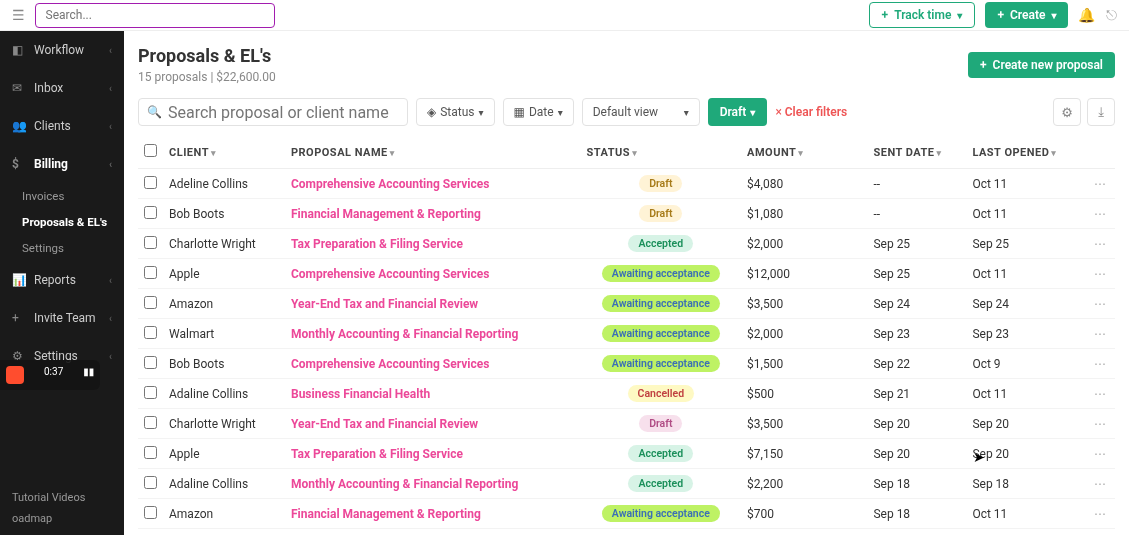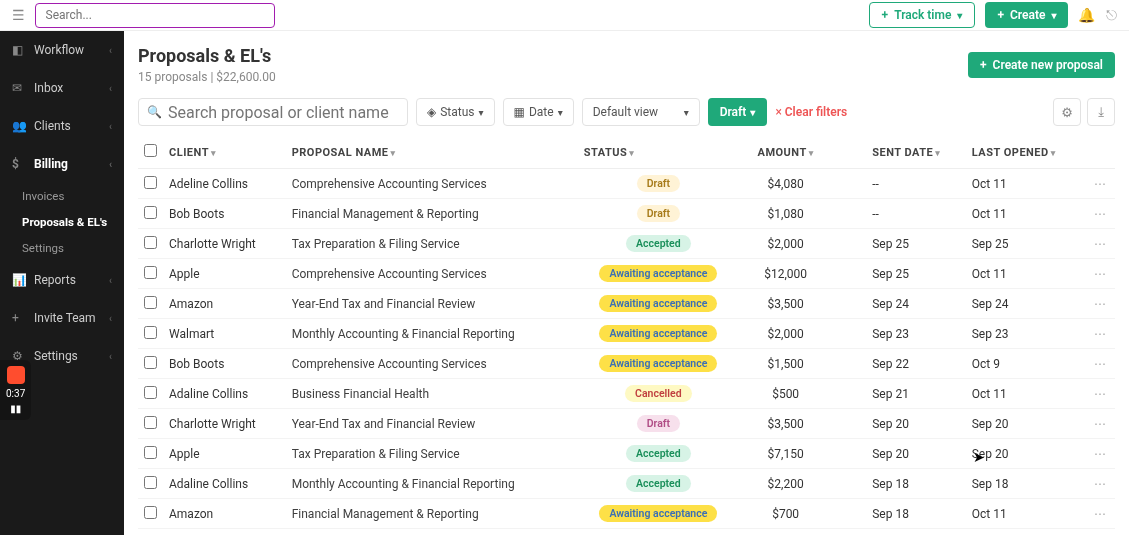--- a/index.html
+++ b/index.html
@@ -35,32 +35,32 @@
 .view-sel{flex:0 0 118px}
 .save-btn{background:#1fa97a;color:#fff;border-radius:4px;height:28px;padding:0 12px;font-size:12px;font-weight:600;display:flex;align-items:center;gap:4px;cursor:pointer}
 .clear{color:#e55;font-size:12px;font-weight:600;cursor:pointer}
 .gear-box{margin-left:auto;display:flex;gap:6px}
 .icon-box{width:28px;height:28px;border:1px solid #e2e2e2;border-radius:4px;display:flex;align-items:center;justify-content:center;color:#888;cursor:pointer}
 table{width:100%;border-collapse:collapse;margin-top:10px;font-size:12px}
 th{text-align:left;font-size:11px;font-weight:700;letter-spacing:.5px;color:#444;padding:8px 6px;border-bottom:1px solid #eee}
 td{padding:6px 6px;border-bottom:1px solid #f3f3f3;white-space:nowrap}
 .ck{width:20px}
 input[type=checkbox]{width:13px;height:13px}
-.pname{color:#404040;font-weight:400;cursor:pointer}
+.pname{color:#ec4899;font-weight:700;cursor:pointer}
 .badge{display:inline-block;padding:2px 10px;border-radius:10px;font-size:10.5px;font-weight:600}
 .b-draft{background:#fff3d6;color:#a77b1a}
 .b-accepted{background:#d7f3e6;color:#1a8f5a}
-.b-await{background:#fde047;color:#3a6fb5}
+.b-await{background:#bef264;color:#3a6fb5}
 .b-cancel{background:#fef9c3;color:#c04040}
 .b-void{background:#f7e0ec;color:#b04d85}
-.amt{text-align:center;padding-right:40px}
+.amt{text-align:left;padding-right:40px}
 .date,.last{text-align:left}
 .dots{color:#aaa;cursor:pointer;text-align:center;width:30px}
 .sort{font-size:9px;color:#999;margin-left:2px}
-.recorder{position:absolute;left:0;top:360px;background:rgba(20,20,20,.9);border-radius:0 6px 6px 0;padding:6px;color:#fff;font-size:10px;display:flex;flex-direction:column;align-items:center;gap:4px}
+.recorder{position:absolute;left:0;top:360px;background:rgba(20,20,20,.9);border-radius:0 6px 6px 0;padding:6px;color:#fff;font-size:10px;display:flex;flex-direction:row;gap:20px}
 .rec-dot{width:18px;height:18px;background:#ff4d2e;border-radius:4px}
 .cursor{position:absolute;left:973px;top:449px;font-size:14px;color:#000;pointer-events:none}
 </style>
 </head>
 <body>
 
 <div class="top">
   <div class="top-main">
     <span class="menu-btn">☰</span>
     <input class="search-top" placeholder="Search..." style="">
@@ -127,20 +127,24 @@
           <span>Invite Team</span>
         </span>
         <span class="s-arrow">‹</span>
       </div>
       <div class="s-item">
         <span style="display:flex;gap:8px;align-items:center">
           <span class="s-ico">⚙</span>
           <span>Settings</span>
         </span>
         <span class="s-arrow">‹</span>
+      </div>
+      <div class="s-foot">
+        <div style="margin-bottom:8px">Tutorial Videos</div>
+        <div>oadmap</div>
       </div>
     </div>
   <div class="main">
     <div class="head">
       <div>
         <div class="title">Proposals &amp; EL's</div>
         <div class="subhead">15 proposals | $22,600.00</div>
       </div>
       <div class="btn btn-green">
           <span>+</span>

